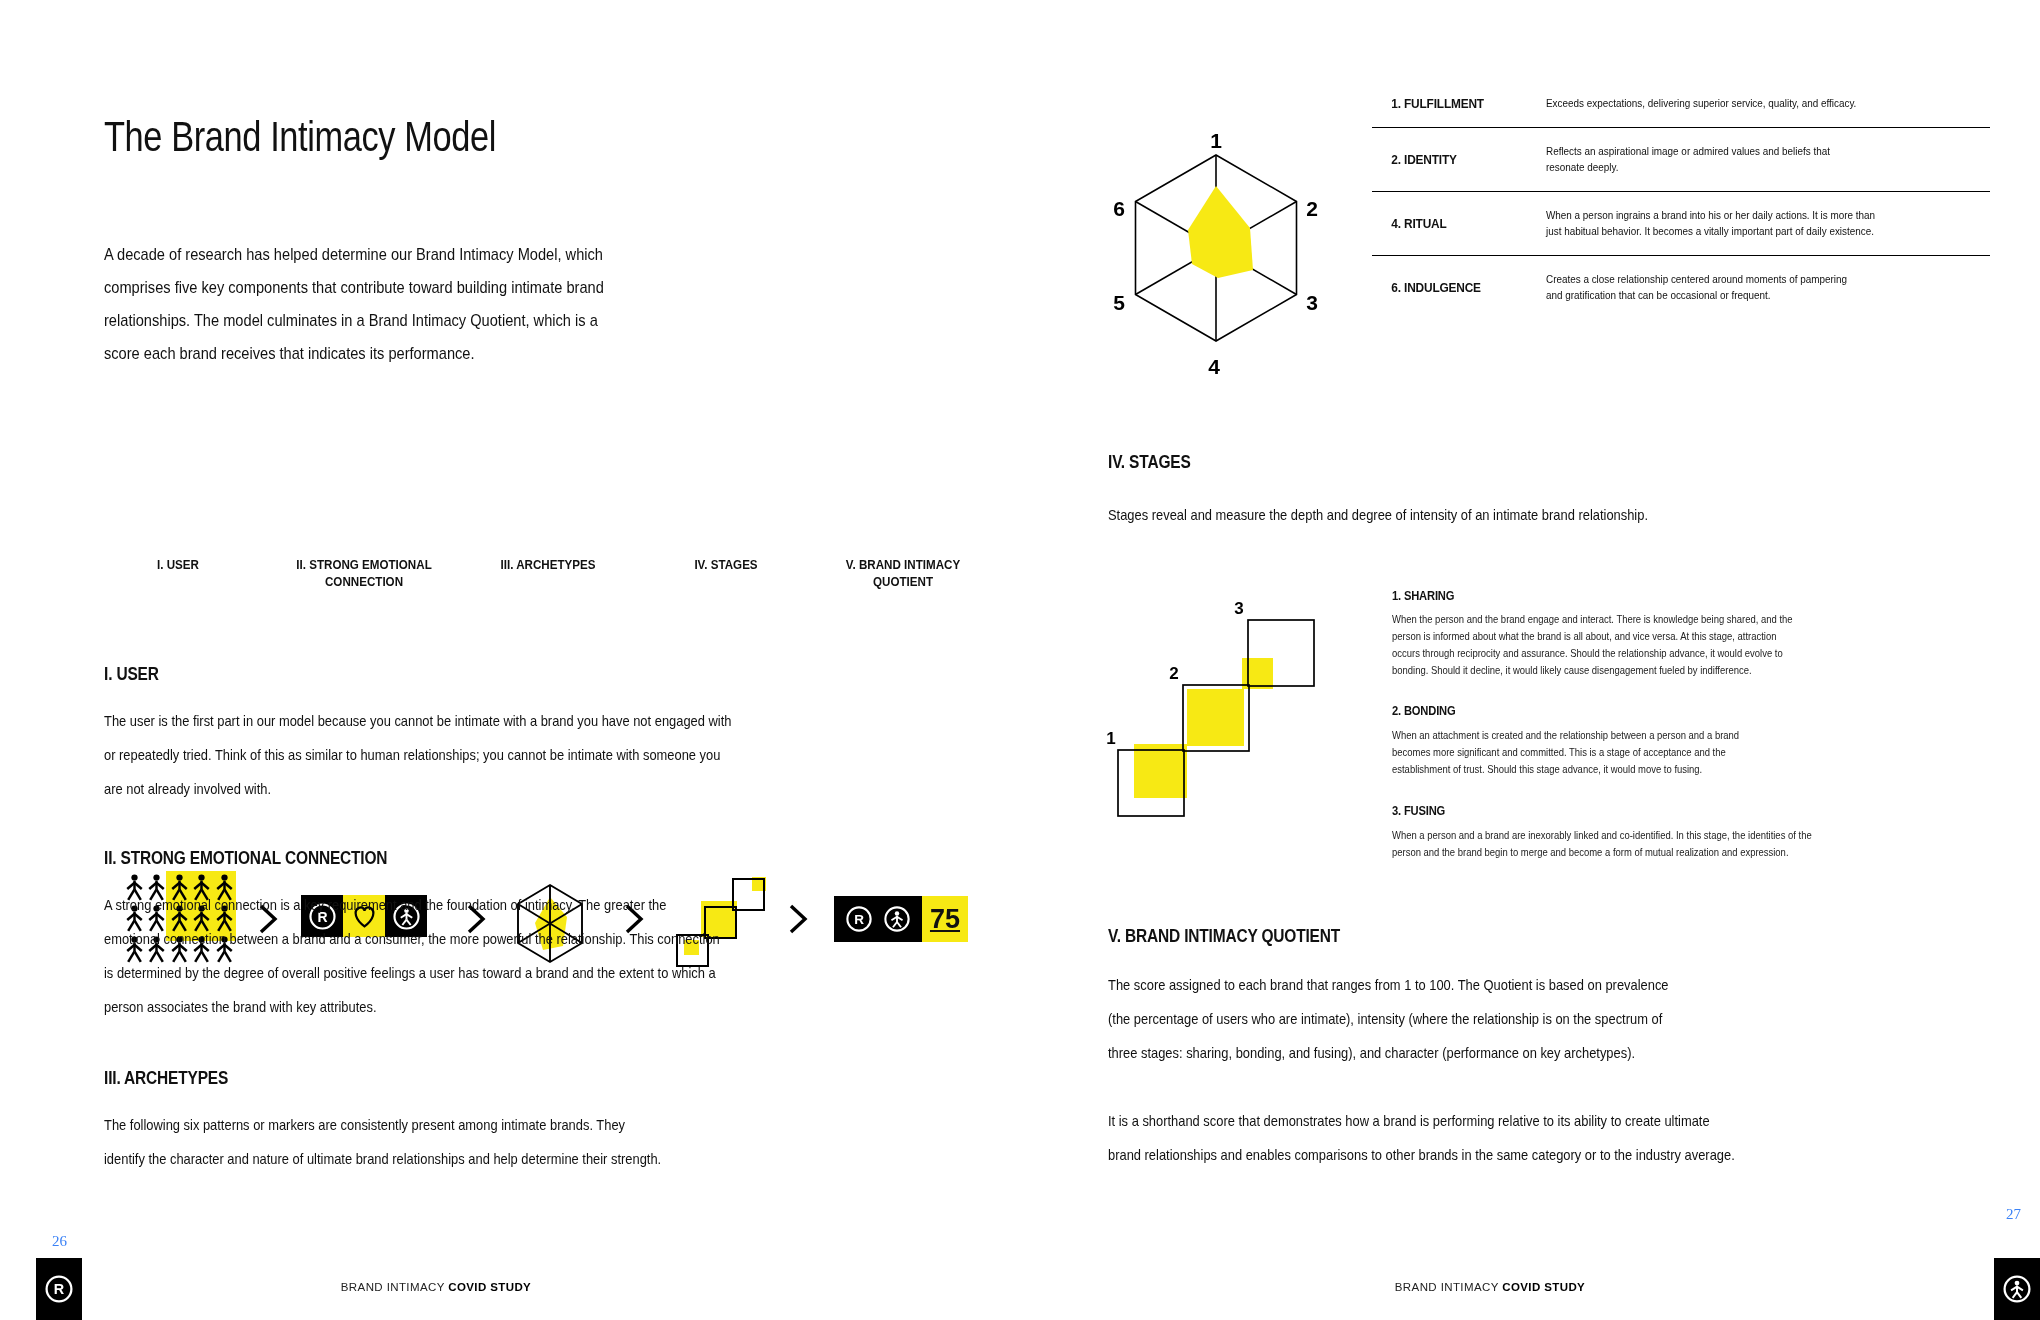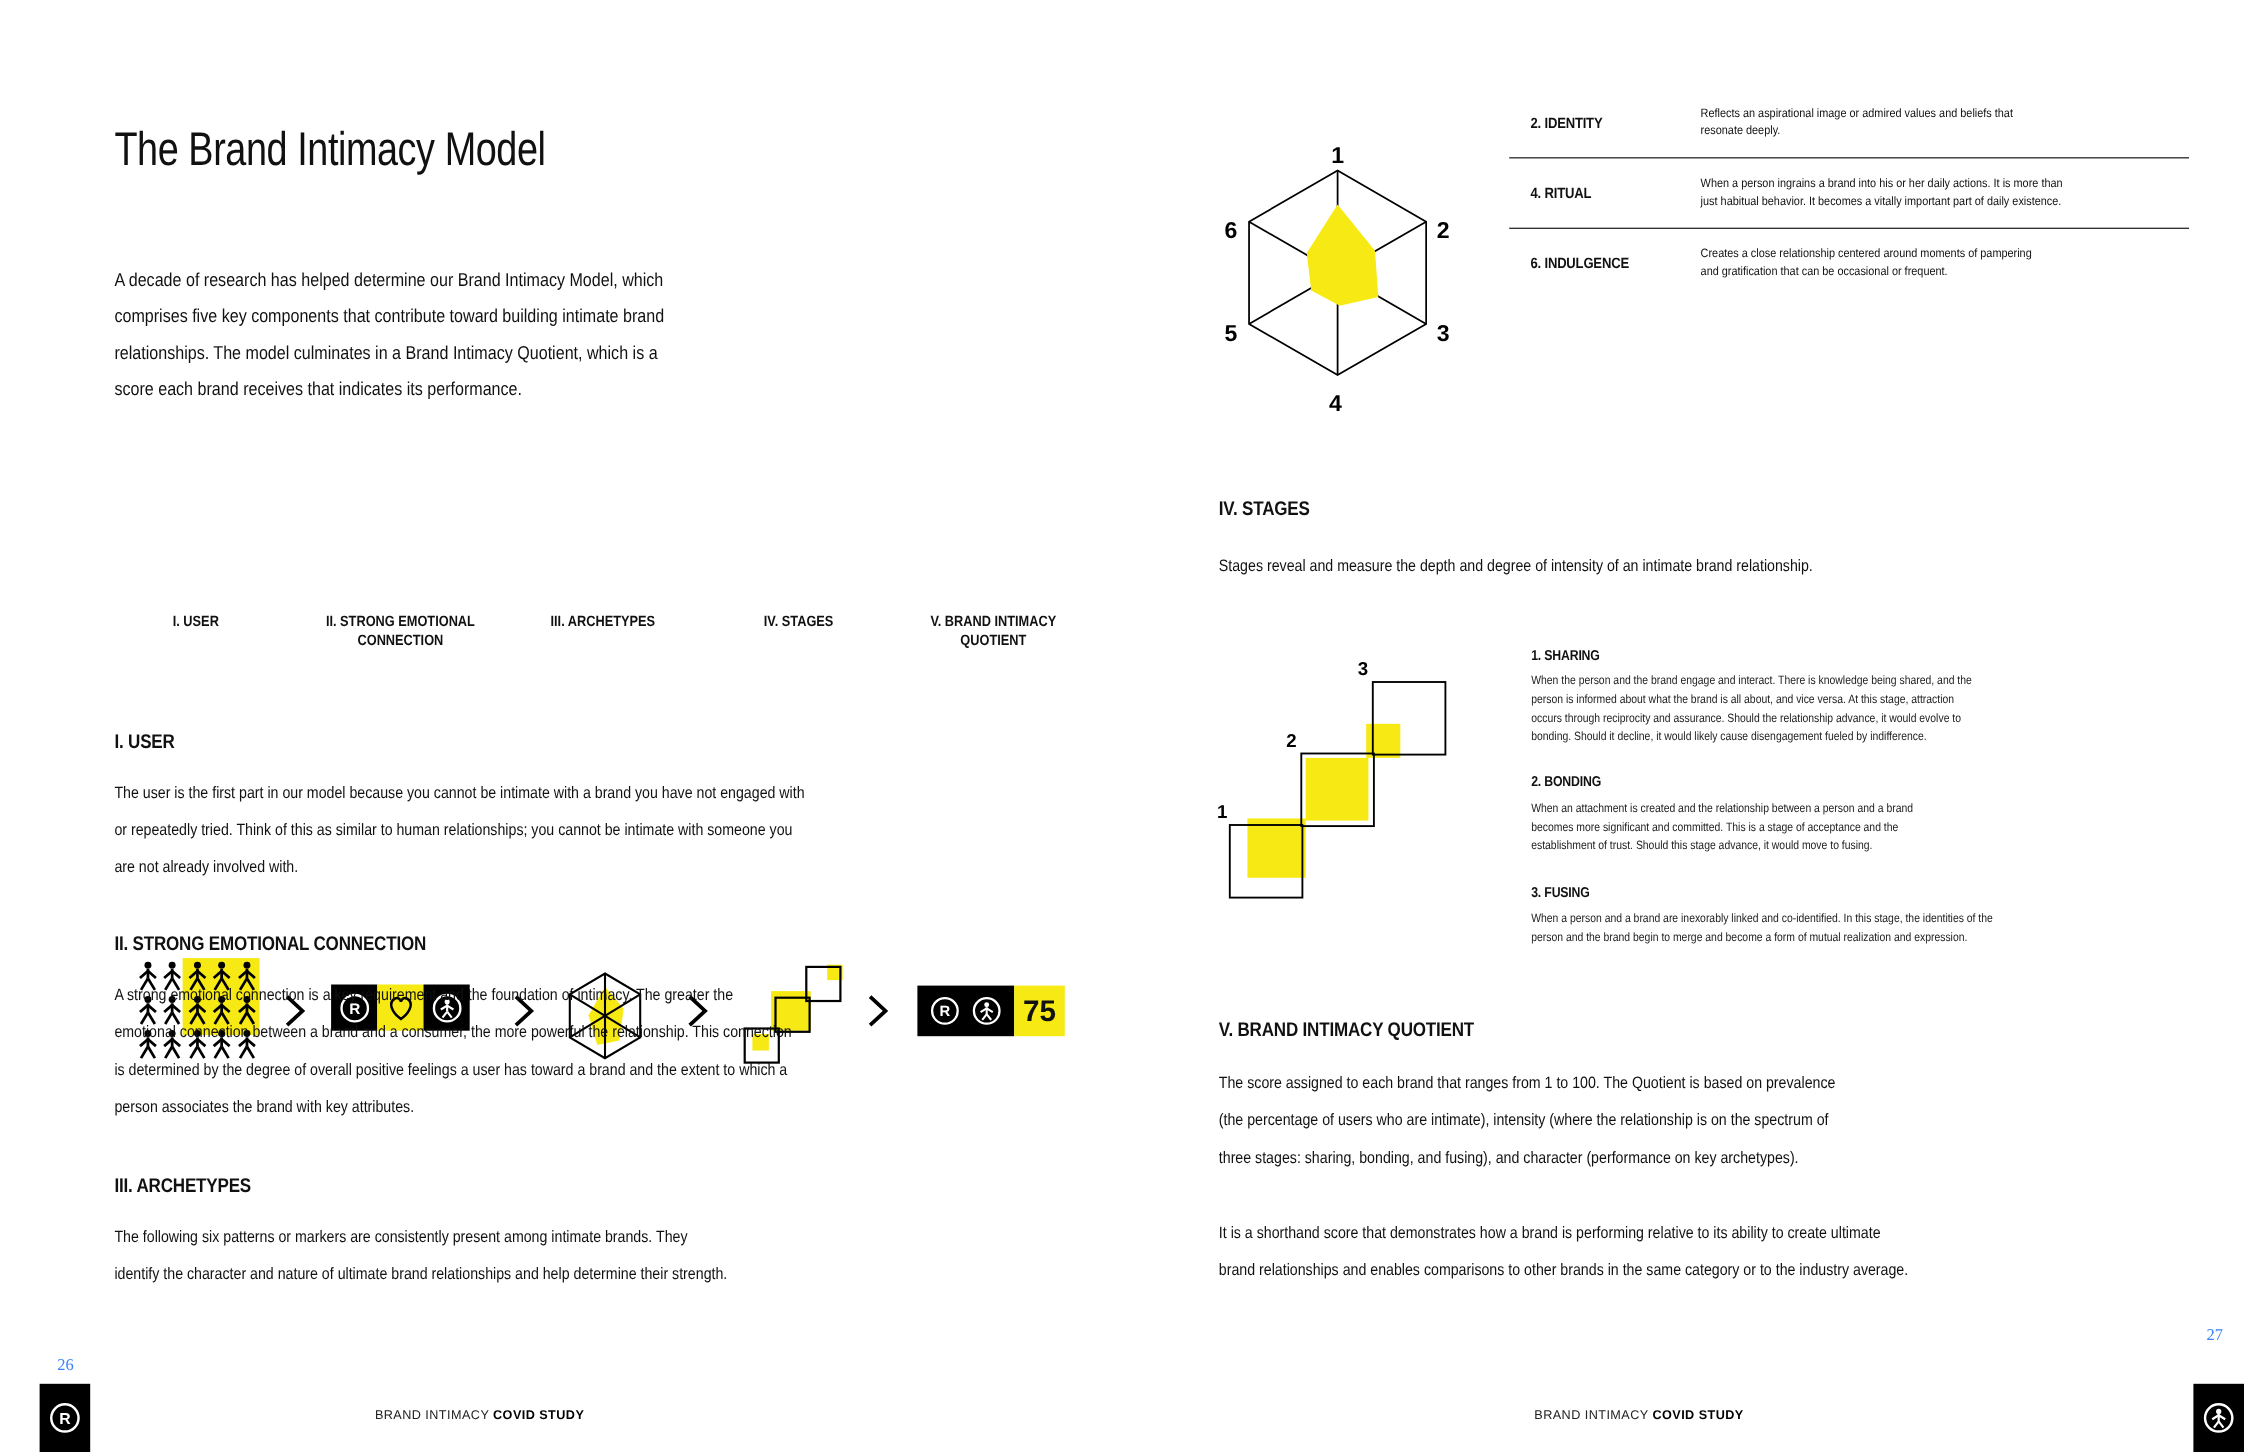--- a/index.html
+++ b/index.html
@@ -191,21 +191,21 @@
 
     <div class="abs" style="left:798px;top:466px;display:flex;">
       <div style="width:88px;height:46px;background:#000;color:#fff;display:flex;align-items:center;justify-content:center;gap:8px;">
         <svg width="30" height="30">
             <use href="#sym-r-circle"></use>
           </svg>
         <svg width="30" height="30">
             <use href="#sym-person-circle"></use>
           </svg>
       </div>
-      <div style="width:46px;height:46px;background:#F7E914;display:flex;align-items:center;justify-content:center;font-size:27px;font-weight:bold;">75</div>
+      <div style="width:46px;height:46px;background:#F7E914;display:flex;align-items:center;justify-content:center;font-size:27px;font-weight:bold;text-decoration:underline;">75</div>
     </div>
   </div>
 
   <div class="abs step-label prewrap cxc" style="left:92px;top:556px;width:100px;">I. USER</div>
   <div class="abs step-label prewrap cxc" style="left:228px;top:556px;width:200px;">II. STRONG EMOTIONAL
 CONNECTION</div>
   <div class="abs step-label prewrap cxc" style="left:412px;top:556px;width:200px;">III. ARCHETYPES</div>
   <div class="abs step-label prewrap cxc" style="left:590px;top:556px;width:200px;">IV. STAGES</div>
   <div class="abs step-label prewrap cxc" style="left:767px;top:556px;width:200px;">V. BRAND INTIMACY
 QUOTIENT</div>
@@ -253,20 +253,24 @@
       <text x="126" y="30">1</text>
       <text x="222" y="98">2</text>
       <text x="222" y="192">3</text>
       <text x="124" y="256">4</text>
       <text x="29" y="192">5</text>
       <text x="29" y="98">6</text>
     </g>
   </svg>
 
   <div class="abs arch-table" style="left:352px;top:80px;width:618px;">
+    <div class="arch-row rule" style="height:47px;">
+      <div class="arch-name">1. FULFILLMENT</div>
+      <div class="arch-desc prewrap">Exceeds expectations, delivering superior service, quality, and efficacy.</div>
+    </div>
     <div class="arch-row rule" style="height:63px;">
       <div class="arch-name">2. IDENTITY</div>
       <div class="arch-desc prewrap">Reflects an aspirational image or admired values and beliefs that
 resonate deeply.</div>
     </div>
     <div class="arch-row rule" style="height:63px;">
       <div class="arch-name">4. RITUAL</div>
       <div class="arch-desc prewrap">When a person ingrains a brand into his or her daily actions. It is more than
 just habitual behavior. It becomes a vitally important part of daily existence.</div>
     </div>

